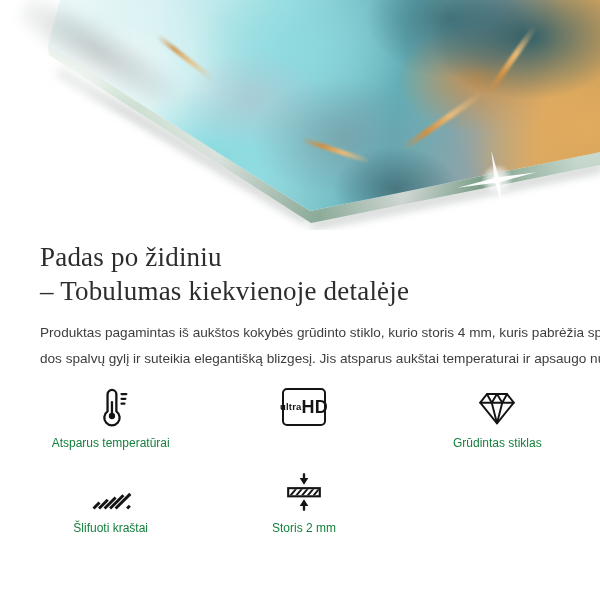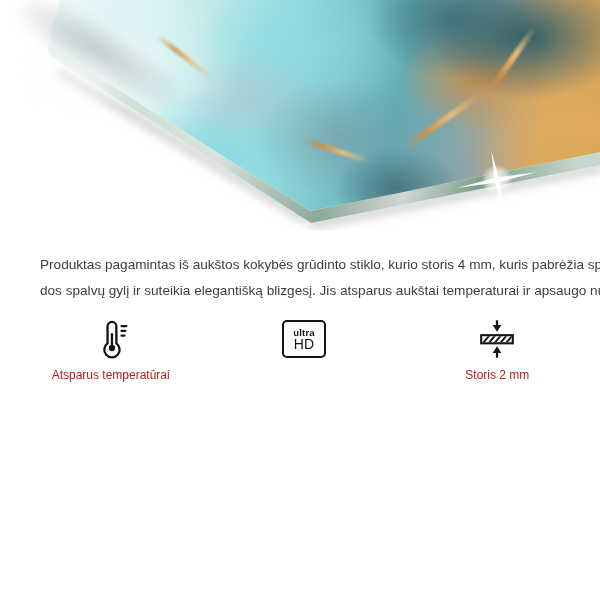--- a/index.html
+++ b/index.html
@@ -65,27 +65,27 @@
   .body-text{margin-top:12px;color:#3d3d3d;font-size:13.6px;}
   .body-text .line{line-height:26px;white-space:nowrap;}
 
   
   .features{
     margin:12px 6px 0 14px;
     display:grid;grid-template-columns:repeat(3,1fr);row-gap:18px;
   }
   .feature{display:flex;flex-direction:column;align-items:center;}
   .icon-wrap{height:46px;display:flex;align-items:center;justify-content:center;}
-  .feature-label{margin-top:6px;font-size:12px;color:#b91c1c;text-align:center;line-height:15px;}
+  .feature-label{margin-top:6px;font-size:12px;color:#15803d;text-align:center;line-height:15px;}
   .uhd-box{
     width:40px;height:34px;border:2.6px solid #141414;border-radius:5px;
-    display:flex;flex-direction:column;align-items:center;justify-content:center;color:#141414;
+    display:flex;align-items:center;justify-content:center;color:#141414;
   }
   .uhd-top{font-size:9.5px;font-weight:600;line-height:10px;letter-spacing:.2px;}
-  .uhd-bottom{font-size:14px;font-weight:400;line-height:13px;letter-spacing:.2px;}
+  .uhd-bottom{font-size:18px;font-weight:700;line-height:13px;letter-spacing:.2px;}
   svg .ln{stroke:#141414;fill:none;stroke-width:2.4;stroke-linecap:round;stroke-linejoin:round;}
   svg .fat{stroke:#141414;fill:none;stroke-width:3.2;stroke-linecap:butt;}
 </style>
 </head>
 <body>
 
 <div class="page">
 
   <div class="hero">
     <div class="edge-shadow s1"></div>
@@ -110,20 +110,24 @@
       <g transform="rotate(-11 47 42)">
         <circle cx="47" cy="42" r="16" fill="url(#glow)"></circle>
         <path d="M7 42 L47 39.4 L87 42 L47 44.6 Z" fill="#ffffff" opacity=".95"></path>
         <path d="M47 12 L49.4 42 L47 66 L44.6 42 Z" fill="#ffffff" opacity=".9"></path>
         <circle cx="47" cy="42" r="3.4" fill="#ffffff"></circle>
       </g>
     </svg>
   </div>
 
   <div class="content">
+    <h1>
+      <span>Padas po židiniu</span><br>
+      <span>– Tobulumas kiekvienoje detalėje</span>
+    </h1>
     <div class="body-text">
       <div class="line">Produktas pagamintas iš aukštos kokybės grūdinto stiklo, kurio storis 4 mm, kuris pabrėžia spau-</div>
       <div class="line">dos spalvų gylį ir suteikia elegantišką blizgesį. Jis atsparus aukštai temperaturai ir apsaugo nuo</div>
     </div>
   </div>
 
   <div class="features">
 
     <div class="feature">
       <div class="icon-wrap">
@@ -140,21 +144,48 @@
     <div class="feature">
       <div class="icon-wrap">
         <div class="uhd-box">
           <span class="uhd-top">ultra</span>
           <span class="uhd-bottom">HD</span>
         </div>
       </div>
     </div>
 
 
-
+    <div class="feature">
+      <div class="icon-wrap">
+        <svg width="48" height="46" viewBox="0 0 48 48">
+          <g style="stroke:#141414;fill:none;stroke-width:2;stroke-linejoin:round;stroke-linecap:round">
+            <path d="M13.5 10.5 H34.5 L41.5 19.5 L24 41 L6.5 19.5 Z"></path>
+            <path d="M6.5 19.5 H41.5"></path>
+            <path d="M13.5 10.5 L18.5 19.5 L24 41"></path>
+            <path d="M34.5 10.5 L29.5 19.5 L24 41"></path>
+            <path d="M24 10.5 L18.5 19.5 M24 10.5 L29.5 19.5"></path>
+          </g>
+        </svg>
+      </div>
+      <div class="feature-label">Grūdintas stiklas</div>
+    </div>
+
+    <div class="feature">
+      <div class="icon-wrap">
+        <svg width="46" height="42" viewBox="0 0 50 44">
+          <path class="fat" d="M6 40 L12.5 33.5"></path>
+          <path class="fat" d="M12 40 L21.5 30.5"></path>
+          <path class="fat" d="M18 40 L30 28"></path>
+          <path class="fat" d="M24 40 L38.5 25.5"></path>
+          <path class="fat" d="M30 40 L46 24"></path>
+          <path class="fat" d="M42.5 40 L45.5 37"></path>
+        </svg>
+      </div>
+      <div class="feature-label">Šlifuoti kraštai</div>
+    </div>
 
     <div class="feature">
       <div class="icon-wrap">
         <svg width="46" height="46" viewBox="0 0 48 48">
           <defs>
               <clipPath id="barclip">
                 <rect x="8.5" y="21" width="31" height="6.5"></rect>
               </clipPath>
             </defs>
           <rect x="7.5" y="20" width="33" height="8.5" style="fill:none;stroke:#141414;stroke-width:2.2"></rect>

